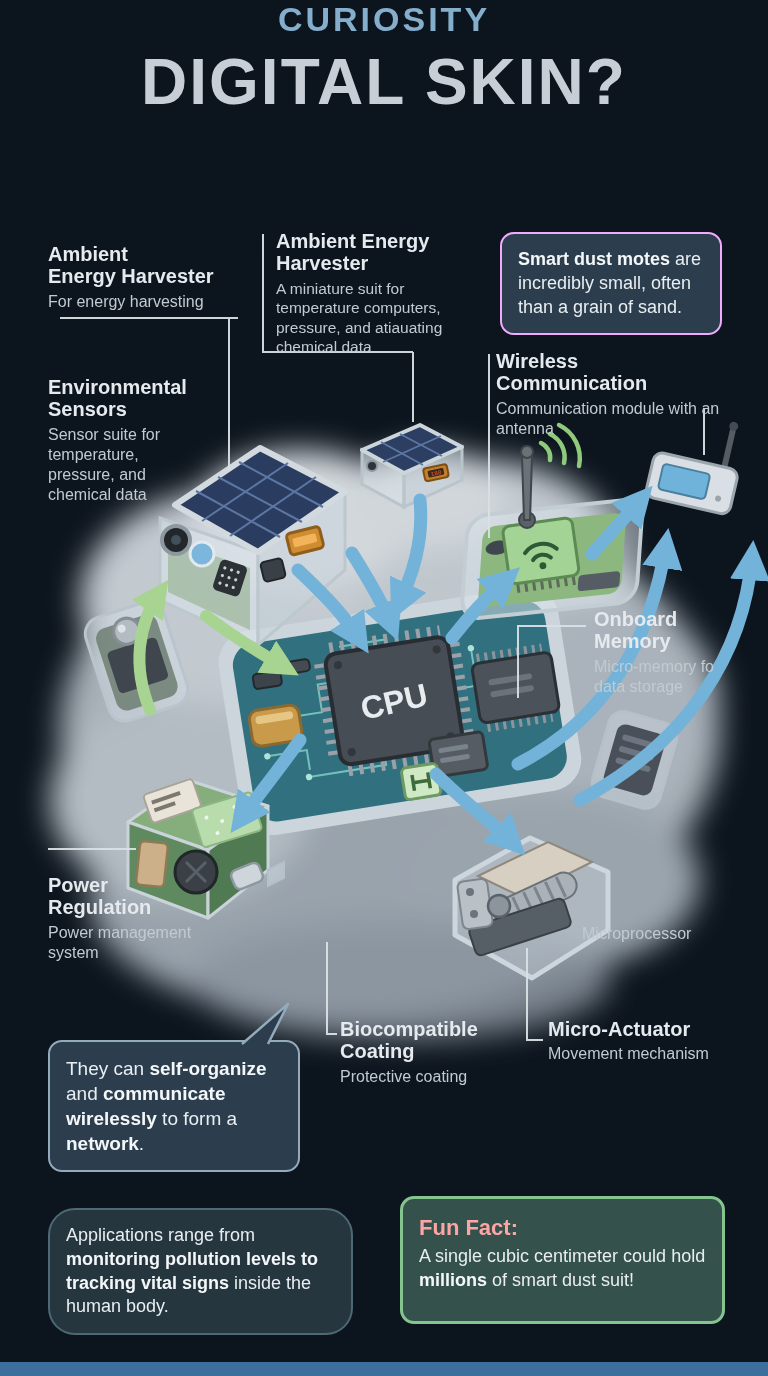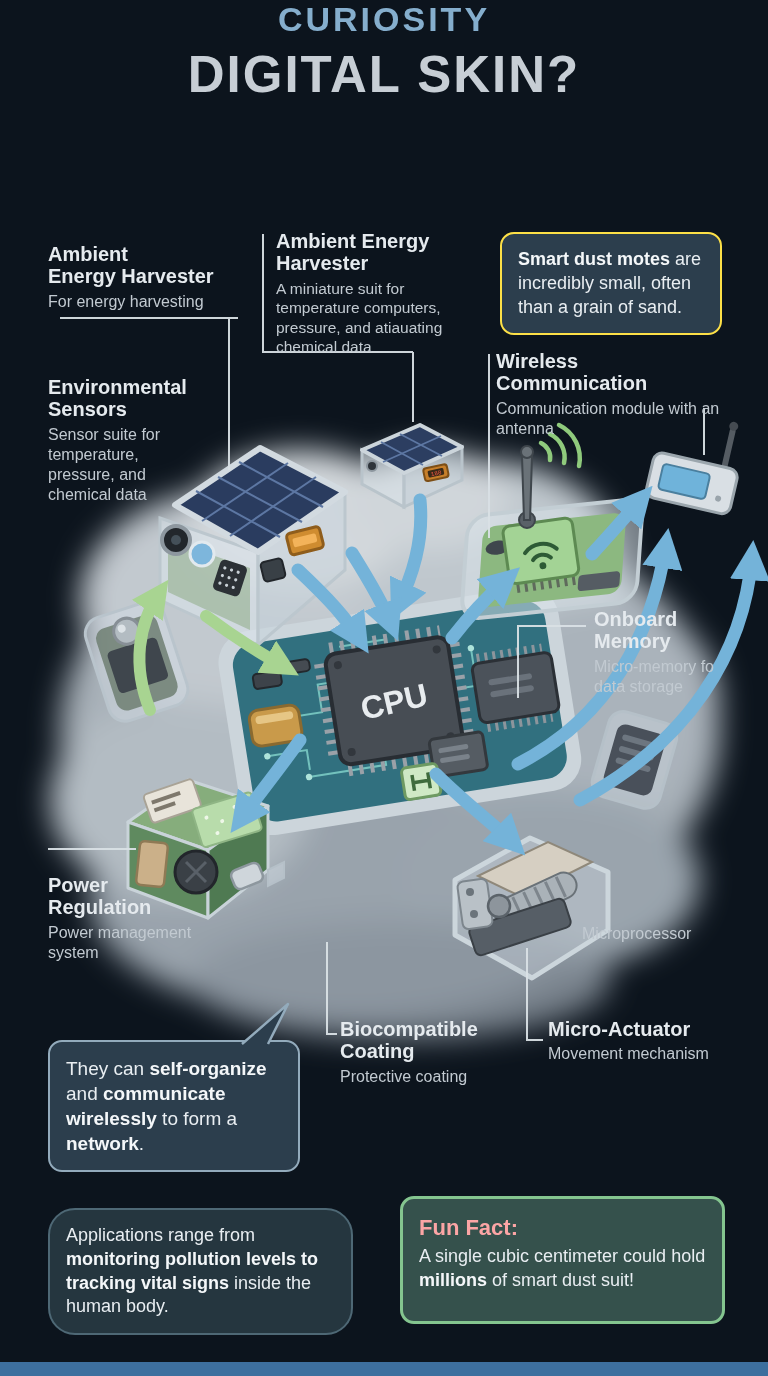--- a/index.html
+++ b/index.html
@@ -1,26 +1,26 @@
 <!DOCTYPE html>
 <html><head>
 <meta charset="utf-8">
 <style>
   html,body{margin:0;padding:0;background:#06090d;}
   .page{position:relative;width:768px;height:1376px;margin:0 auto;background:#0c141d;
         overflow:hidden;font-family:"Liberation Sans",sans-serif;}
   svg{position:absolute;left:0;top:0;}
   .hdr{position:absolute;left:0;top:0;width:768px;text-align:center;z-index:4;}
   .kicker{font-size:34px;font-weight:700;letter-spacing:3px;color:#85aecd;}
-  .big-title{margin-top:6px;font-size:51px;font-weight:800;letter-spacing:2px;color:#c7ced5;}
+  .big-title{margin-top:6px;font-size:64px;font-weight:800;letter-spacing:2px;color:#c7ced5;}
   .callout{position:absolute;z-index:4;}
   .c-title{font-size:20px;font-weight:700;color:#e5eaee;line-height:1.12;white-space:pre-line;}
   .c-desc{margin-top:4px;font-size:16px;color:#c2cad1;line-height:1.25;}
   .bubble{position:absolute;z-index:4;box-sizing:border-box;border-radius:14px;
-          background:#2c3e4d;border:2px solid #fde047;color:#e9eef2;
+          background:#2c3e4d;border:2px solid #f0abfc;color:#e9eef2;
           font-size:18px;line-height:1.32;padding:14px 16px;}
   .bubble b{color:#f4f7f9;}
   .bubble2{border-color:#93abbc;font-size:19px;}
   .appsbox{background:#25363f;border-color:#4e6875;font-size:18px;border-radius:27px;}
   .funfact{background:#35514c;border:3px solid #84c58f;font-size:18px;}
   .ff-head{color:#fca5a5;font-weight:700;font-size:22px;margin-bottom:3px;}
   .footerbar{position:absolute;left:0;bottom:0;width:768px;height:14px;background:#3d6f9e;z-index:4;}
   .tailsvg{position:absolute;z-index:5;pointer-events:none;}
 </style>
 </head>

